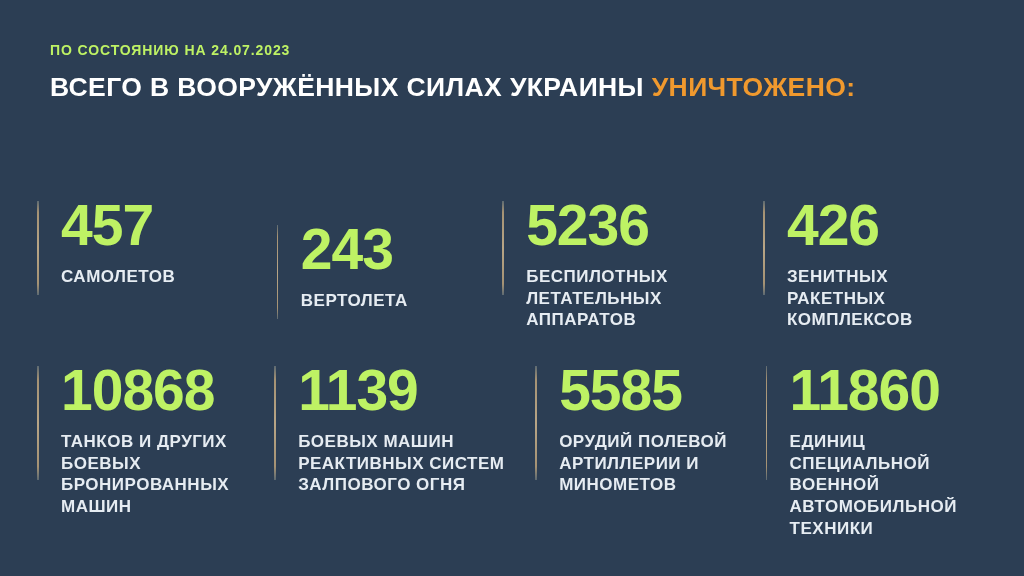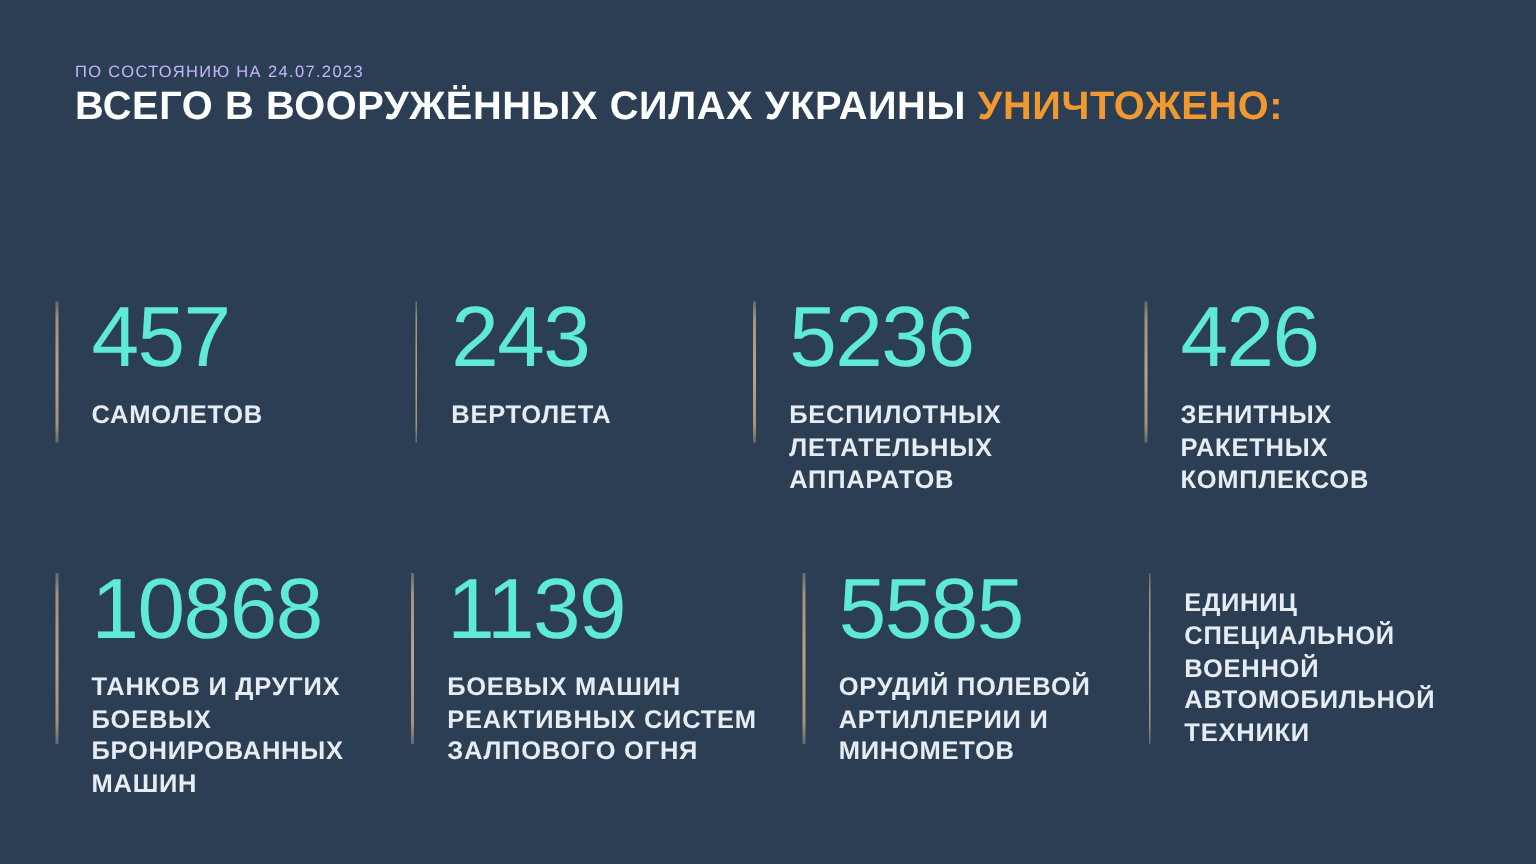--- a/index.html
+++ b/index.html
@@ -24,28 +24,29 @@
   }
 
   
   .header {
     position: absolute;
     left: 50px;
     top: 42px;
     right: 40px;
   }
   .header .date-line {
-    color: #c4b5fd;
-    font-size: 11px;
-    font-weight: 400;
+    color: #bef264;
+    font-size: 14px;
+    font-weight: 700;
     letter-spacing: 0.9px;
     line-height: 1.2;
     white-space: nowrap;
   }
   .header .title {
+    margin-top: 13px;
     font-size: 26.5px;
     font-weight: 700;
     letter-spacing: 0.4px;
     line-height: 1.15;
     white-space: nowrap;
   }
   .header .title .title-main {
     color: #ffffff;
   }
   .header .title .title-accent {
@@ -58,63 +59,63 @@
     left: 37px;
     top: 198px;
     width: 960px;
   }
   .stats-row {
     position: relative;
     display: flex;
     align-items: flex-start;
   }
   .stats-row.row-1 { height: 160px; }
-  .stats-row.row-2 { height: 160px; margin-top: 21px; }
+  .stats-row.row-2 { height: 160px; margin-top: 5px; }
 
   .stat-cell {
     position: relative;
     box-sizing: border-box;
     padding-left: 24px;
     padding-right: 8px;
   }
   
   .stat-cell .divider {
     position: absolute;
     left: 0;
     top: 3px;
     width: 1.6px;
     background: linear-gradient(to bottom, #5d6a72 0%, #a59274 12%, #b8a586 50%, #a59274 88%, #5d6a72 100%);
   }
   .stats-row.row-1 .stat-cell .divider { height: 94px; }
   .stats-row.row-2 .stat-cell .divider { height: 114px; }
 
   .stat-value {
-    color: #5eead4;
-    font-weight: 400;
+    color: #bef264;
+    font-weight: 700;
     line-height: 0.98;
     letter-spacing: -1px;
     white-space: nowrap;
   }
   .stats-row.row-1 .stat-value { font-size: 57px; }
   .stats-row.row-2 .stat-value { font-size: 57px; }
 
   .stat-label {
     margin-top: 12px;
     color: #e6ecf2;
     font-size: 17px;
     font-weight: 700;
     letter-spacing: 0.5px;
     line-height: 1.28;
     text-transform: uppercase;
     white-space: pre-line;
   }
 
   
   .row-1 .cell-0 { width: 247px; }
-  .row-1 .cell-1 { width: 232px; }
+  .row-1 .cell-1 { width: 232px; margin-top: 24px; }
   .row-1 .cell-2 { width: 248px; }
   .row-1 .cell-3 { width: 241px; margin-left: 20px; }
 
   
   .row-2 .cell-0 { width: 247px; }
   .row-2 .cell-1 { width: 272px; }
   .row-2 .cell-2 { width: 240px; }
   .row-2 .cell-3 { width: 241px; }
 </style>
 </head>
@@ -180,20 +181,21 @@
 
       <div class="stat-cell cell-2">
         <div class="divider"></div>
         <div class="stat-value">5585</div>
         <div class="stat-label">ОРУДИЙ ПОЛЕВОЙ
 АРТИЛЛЕРИИ И МИНОМЕТОВ</div>
       </div>
 
       <div class="stat-cell cell-3">
         <div class="divider"></div>
+        <div class="stat-value">11860</div>
         <div class="stat-label">ЕДИНИЦ СПЕЦИАЛЬНОЙ
 ВОЕННОЙ АВТОМОБИЛЬНОЙ
 ТЕХНИКИ</div>
       </div>
 
     </div>
 
   </div>
 
 </div>

